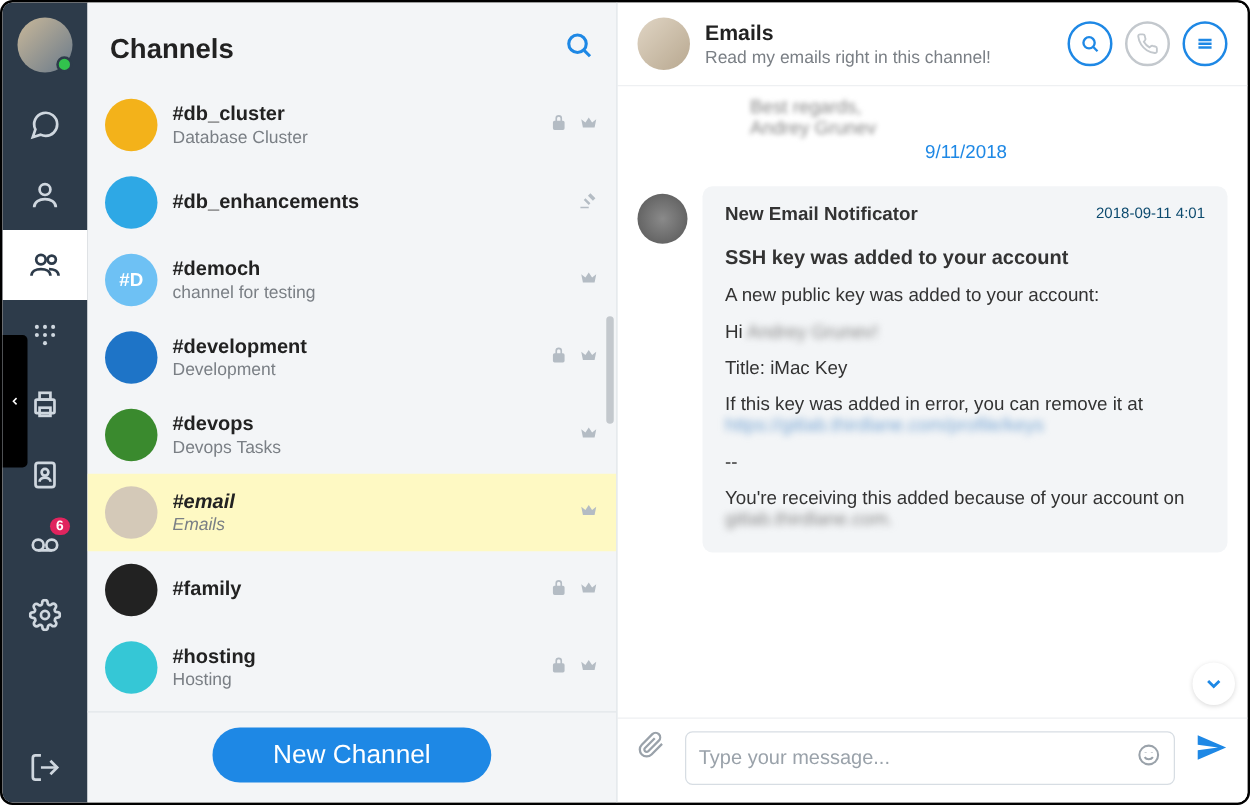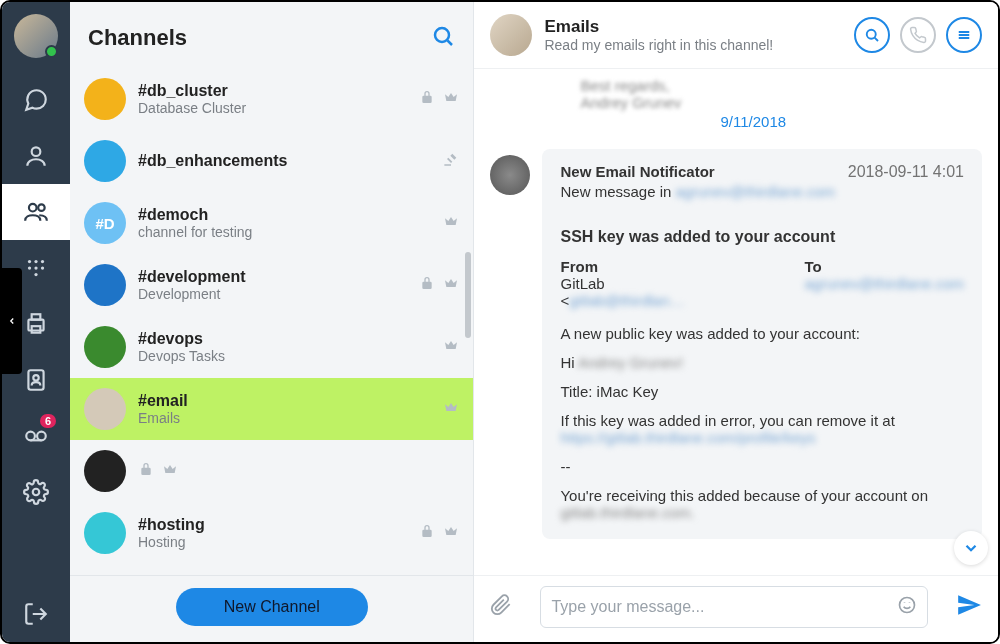--- a/index.html
+++ b/index.html
@@ -19,58 +19,58 @@
 .expand-handle { position: absolute; left: 0; top: 266px; height: 106px; width: 20px; background: #000; border-radius: 0 4px 4px 0; display: flex; align-items: center; justify-content: center; color: #fff; font-size: 12px; }
 
 
 .panel { width: 424px; background: #f3f5f7; display: flex; flex-direction: column; border-right: 1px solid #e2e6ea; position: relative; }
 .panel-header { display: flex; align-items: center; justify-content: space-between; padding: 22px 18px 16px 18px; }
 .panel-title { font-size: 22px; font-weight: 700; color: #222; }
 .search-btn { color: #1e88e5; cursor: pointer; }
 .search-btn svg { width: 24px; height: 24px; }
 .channel-list { flex: 1; overflow: hidden; position: relative; }
 .channel-item { display: flex; align-items: center; padding: 10px 14px; cursor: pointer; }
-.channel-item.selected { background: #bef264; }
+.channel-item.selected { background: #fef9c3; font-style: italic; }
 .ch-avatar { width: 42px; height: 42px; border-radius: 50%; margin-right: 12px; flex-shrink: 0; display: flex; align-items: center; justify-content: center; color: #fff; font-weight: 600; font-size: 15px; }
 .ch-text { flex: 1; min-width: 0; }
 .ch-name { font-size: 16px; font-weight: 600; color: #222; }
 .ch-desc { font-size: 14px; color: #7a7f85; }
 .ch-icons { display: flex; gap: 8px; color: #b4bcc4; align-items: center; }
 .ch-icons svg { width: 16px; height: 16px; }
 .scrollbar-fake { position: absolute; right: 2px; top: 184px; width: 6px; height: 86px; background: #c3c8cd; border-radius: 3px; }
 .panel-footer { padding: 12px 0 16px 0; display: flex; justify-content: center; border-top: 1px solid #e2e6ea; }
-.new-channel-btn { background: #1e88e5; color: #0f172a; font-size: 16px; font-weight: 500; padding: 10px 48px; border: none; border-radius: 22px; cursor: pointer; }
+.new-channel-btn { background: #1e88e5; color: #ffffff; font-size: 21px; font-weight: 500; padding: 10px 48px; border: none; border-radius: 22px; cursor: pointer; }
 
 
 .chat { flex: 1; display: flex; flex-direction: column; background: #fff; }
 .chat-header { display: flex; align-items: center; padding: 12px 16px; border-bottom: 1px solid #eef0f2; }
 .chat-avatar { width: 42px; height: 42px; border-radius: 50%; background: linear-gradient(135deg,#e0d5c4,#b8a890); margin-right: 12px; }
 .chat-title-wrap { flex: 1; }
 .chat-title { font-size: 17px; font-weight: 600; color: #222; }
 .chat-subtitle { font-size: 14px; color: #7a7f85; }
 .chat-actions { display: flex; gap: 10px; }
 .circle-btn { width: 36px; height: 36px; border-radius: 50%; border: 2px solid #1e88e5; background: #fff; color: #1e88e5; display: flex; align-items: center; justify-content: center; cursor: pointer; }
 .circle-btn.muted { border-color: #c3c8cd; color: #c3c8cd; }
 .circle-btn svg { width: 18px; height: 18px; }
 .chat-body { flex: 1; overflow: hidden; padding: 8px 16px 0 16px; position: relative; }
 .prev-line { color: #999; font-size: 15px; margin-left: 90px; text-align:left; }
 .date-sep { color: #1e88e5; font-size: 15px; display: inline-block; margin-top: 2px; margin-left: 230px; }
 .msg { display: flex; gap: 12px; }
 .msg-avatar { width: 40px; height: 40px; border-radius: 50%; background: radial-gradient(circle,#8a8a8a,#555); flex-shrink: 0; margin-top: 6px; }
 .bubble { flex: 1; background: #f3f5f7; border-radius: 8px; padding: 14px 18px 18px 18px; font-size: 15px; color: #333; position: relative; }
 .msg-head { display: flex; justify-content: space-between; margin-bottom: 2px; }
 .msg-sender { font-weight: 600; text-align: right; }
-.msg-time { color: #737373; font-size: 16px; }
+.msg-time { color: #0c4a6e; font-size: 12px; }
 .blur { filter: blur(3px); color: #7aa7d4; user-select: none; }
-.subj { font-weight: 600; margin: 28px 0 12px 0; font-size: 16px; }
+.subj { font-weight: 600; margin: 18px 0 12px 0; font-size: 16px; }
 .ft { display: flex; gap: 120px; font-size: 15px; margin-bottom: 16px; }
 .ft-col-label { font-weight: 600; }
 .body-p { margin: 12px 0; }
 .scroll-fab { position: absolute; right: 10px; bottom: 10px; background: #fff; width: 34px; height: 34px; border-radius: 50%; box-shadow: 0 1px 4px rgba(0,0,0,.15); display: flex; align-items: center; justify-content: center; color: #1e88e5; cursor: pointer; }
-.composer { display: flex; align-items: center; gap: 28px; padding: 10px 16px 14px 16px; border-top: 1px solid #eef0f2; }
+.composer { display: flex; gap: 16px; padding: 10px 16px 14px 16px; border-top: 1px solid #eef0f2; }
 .attach-btn { color: #9aa2aa; cursor: pointer; }
 .attach-btn svg { width: 22px; height: 22px; }
 .input-wrap { flex: 1; display: flex; align-items: center; border: 1px solid #d7dde3; border-radius: 6px; padding: 8px 10px; }
 .msg-input { flex: 1; border: none; outline: none; font-size: 16px; color: #333; }
 .msg-input::placeholder { color: #9aa2aa; }
 .emoji-btn { color: #9aa2aa; cursor: pointer; }
 .emoji-btn svg { width: 20px; height: 20px; }
 .send-btn { color: #1e88e5; cursor: pointer; }
 .send-btn svg { width: 26px; height: 26px; }
 </style>
@@ -242,20 +242,23 @@
             <div class="ch-desc">Emails</div>
           </div>
           <div class="ch-icons">
             <span><svg viewBox="0 0 24 24" fill="currentColor">
                 <path d="M5 18h14l2-10-5 4-4-6-4 6-5-4 2 10z"></path>
               </svg></span>
           </div>
         </div>
         <div class="channel-item">
           <div class="ch-avatar" style="background: rgb(34, 34, 34);"></div>
+          <div class="ch-text">
+            <div class="ch-name">#family</div>
+          </div>
           <div class="ch-icons">
             <span><svg viewBox="0 0 24 24" fill="currentColor">
                 <path d="M17 10h-1V7a4 4 0 0 0-8 0v3H7a2 2 0 0 0-2 2v7a2 2 0 0 0 2 2h10a2 2 0 0 0 2-2v-7a2 2 0 0 0-2-2zm-7-3a2 2 0 0 1 4 0v3h-4z"></path>
               </svg></span>
             <span><svg viewBox="0 0 24 24" fill="currentColor">
                 <path d="M5 18h14l2-10-5 4-4-6-4 6-5-4 2 10z"></path>
               </svg></span>
           </div>
         </div>
         <div class="channel-item">
@@ -314,34 +317,21 @@
       <div class="prev-line blur" style="color:#888;filter:blur(2px);">Andrey Grunev</div>
       <div class="date-sep">9/11/2018</div>
 
       <div class="msg" style="margin-top:18px;">
         <div class="msg-avatar"></div>
         <div class="bubble">
           <div class="msg-head">
             <span class="msg-sender">New Email Notificator</span>
             <span class="msg-time">2018-09-11 4:01</span>
           </div>
-          <div>
-            <span>New message in </span><span class="blur">agrunev@thirdlane.com</span>
-          </div>
           <div class="subj">SSH key was added to your account</div>
-          <div class="ft">
-            <div>
-              <div class="ft-col-label">From</div>
-              <div><span>GitLab &lt;</span><span class="blur">gitlab@thirdlan…</span></div>
-            </div>
-            <div>
-              <div class="ft-col-label">To</div>
-              <div><span class="blur">agrunev@thirdlane.com</span></div>
-            </div>
-          </div>
           <div class="body-p">A new public key was added to your account:</div>
           <div class="body-p">
             <span>Hi </span><span class="blur" style="color:#888;">Andrey Grunev!</span>
           </div>
           <div class="body-p">Title: iMac Key</div>
           <div class="body-p">
             <span>If this key was added in error, you can remove it at</span><br>
             <span class="blur">https://gitlab.thirdlane.com/profile/keys</span>
           </div>
           <div class="body-p">--</div>

